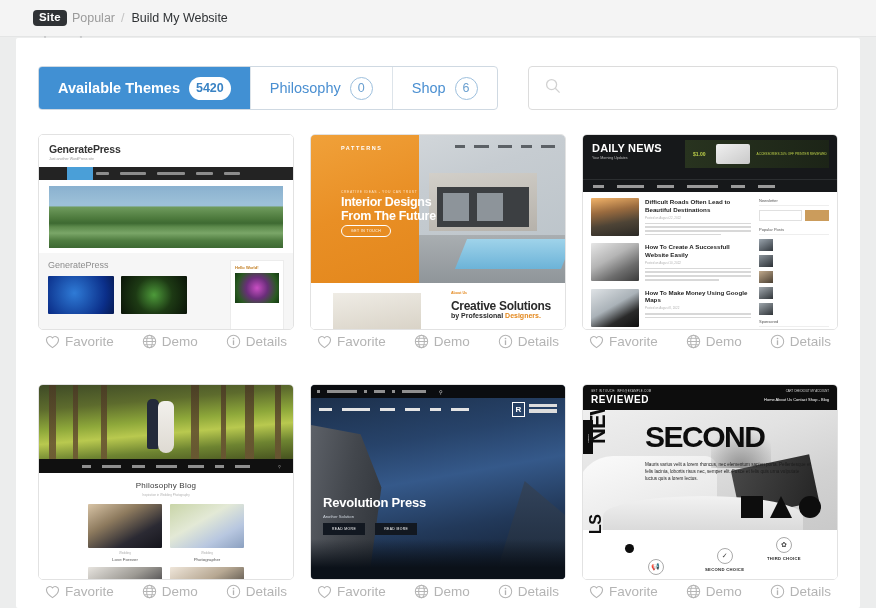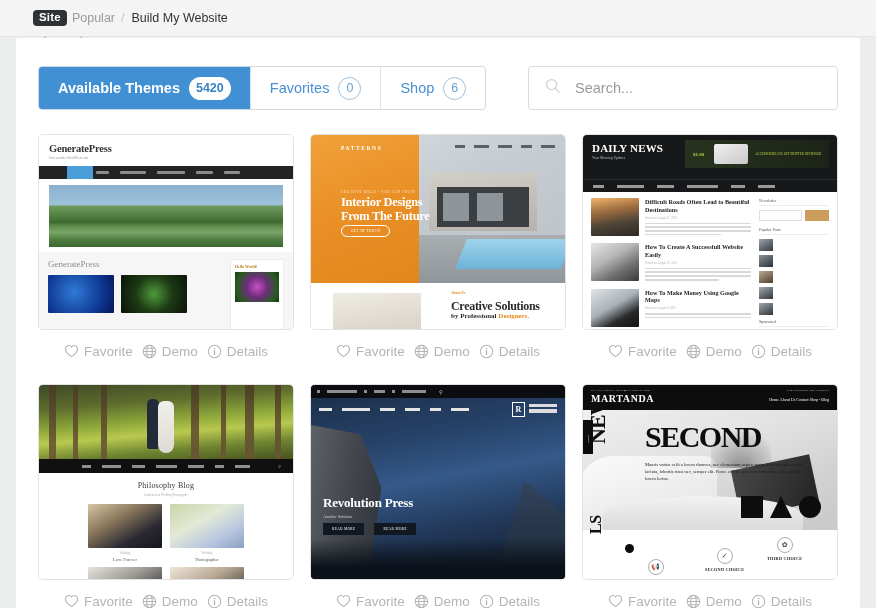--- a/index.html
+++ b/index.html
@@ -136,25 +136,25 @@
   }
   .card { width: 256px; }
   .thumb {
     width: 256px; height: 196px;
     border: 1px solid #e2e2e2;
     border-radius: 5px;
     overflow: hidden;
     background: #fff;
     position: relative;
   }
-  .thumb-inner { position: absolute; inset: 0; overflow: hidden; font-family: Liberation Serif, serif; }
+  .thumb-inner { position: absolute; inset: 0; overflow: hidden; }
 
   .actions {
-    display: flex; align-items: center; justify-content: center;
-    gap: 9px;
+    display: flex; align-items: flex-start; justify-content: center;
+    gap: 28px;
     height: 34px;
     margin-top: 4px;
   }
   .action {
     display: flex; align-items: center; gap: 5px;
     color: #b4b4b4;
     font-size: 13.5px;
     cursor: pointer;
   }
   .action svg { display: block; }
@@ -348,37 +348,36 @@
 
 <div class="panel">
 
   <div class="toolbar">
     <div class="tabs">
       <div class="tab active">
         <span>Available Themes</span>
         <span class="pill">5420</span>
       </div>
       <div class="tab">
-        <span>Favorites</span>
+        <span>Philosophy</span>
         <span class="pill">0</span>
       </div>
       <div class="tab">
         <span>Shop</span>
         <span class="pill">6</span>
       </div>
     </div>
 
     <div class="searchwrap">
       <span class="search-ico">
         <svg width="16" height="16" viewBox="0 0 16 16">
             <circle cx="6.6" cy="6.6" r="5" fill="none" stroke="#9b9b9b" stroke-width="1.3"></circle>
             <line x1="10.3" y1="10.3" x2="14.6" y2="14.6" stroke="#9b9b9b" stroke-width="1.3"></line>
           </svg>
       </span>
-      <input type="text" placeholder="Search..." style="">
     </div>
   </div>
 
   <div class="grid">
 
     <div class="card">
       <div class="thumb">
         <div class="thumb-inner">
           <div class="gp-head">
             <div class="gp-title">GeneratePress</div>
@@ -798,21 +797,21 @@
         </div>
       </div>
     </div>
 
     <div class="card">
       <div class="thumb">
         <div class="thumb-inner">
           <div class="mt">
             <div class="mt-top">
               <div class="mt-pre">GET IN TOUCH: INFO@EXAMPLE.COM</div>
-              <div class="mt-brand">MARTANDA</div>
+              <div class="mt-brand">REVIEWED</div>
               <div class="mt-rt">CART   CHECKOUT   MY ACCOUNT</div>
               <div class="mt-rn">Home  About Us  Contact  Shop -  Blog</div>
             </div>
             <div class="mt-hero">
               <div class="mt-sofa"></div>
               <div class="mt-plant"></div>
               <div class="mt-blk"></div>
               <div class="mt-sofa2"></div>
               <div class="mt-newbar">
                   <span>FOCUS</span>

